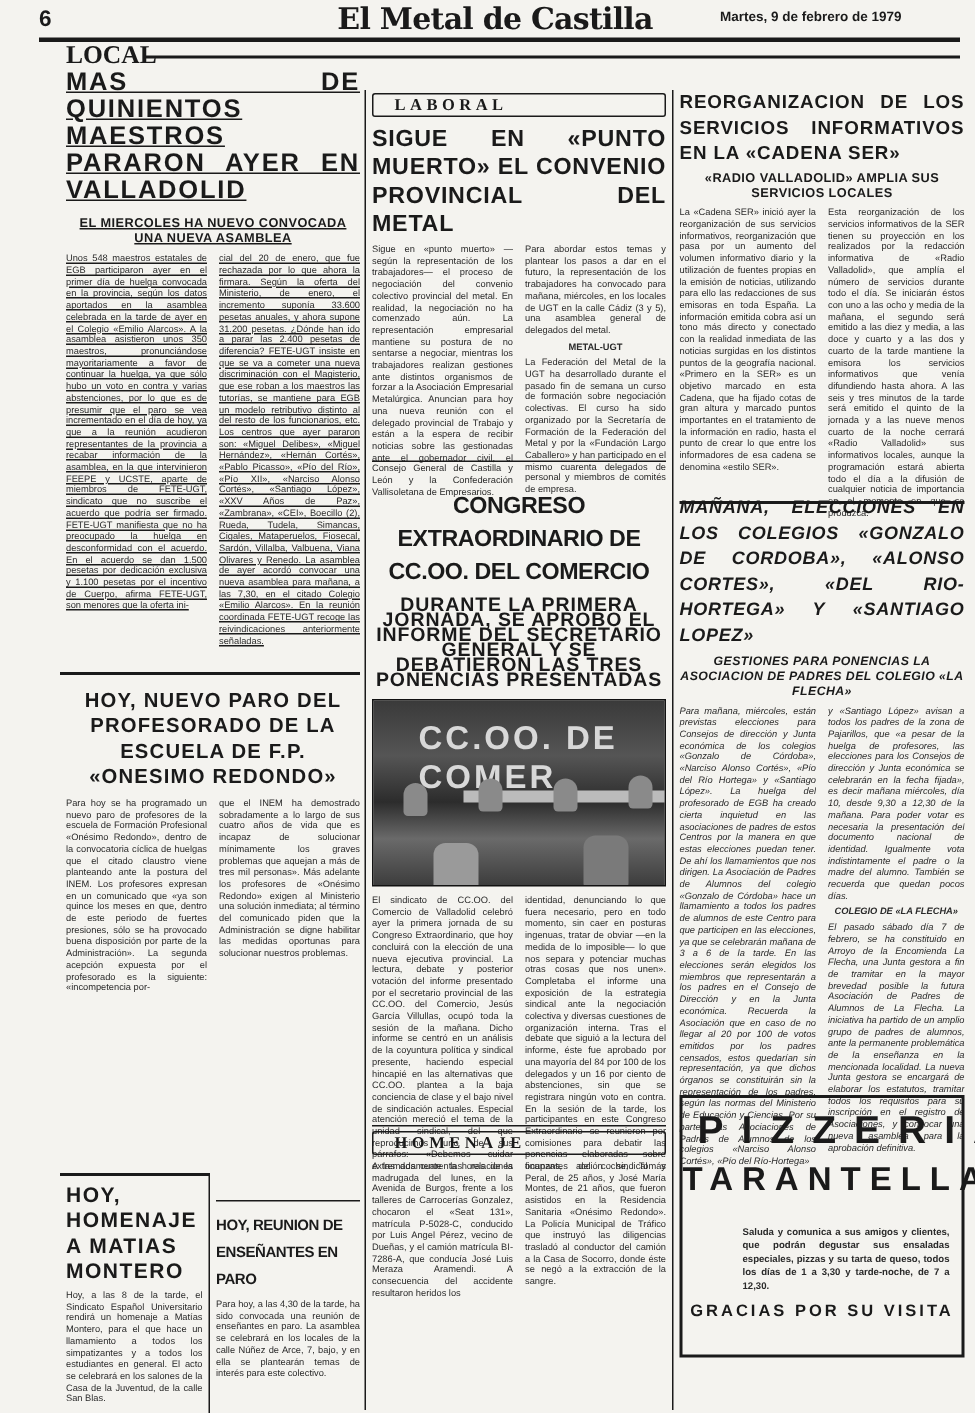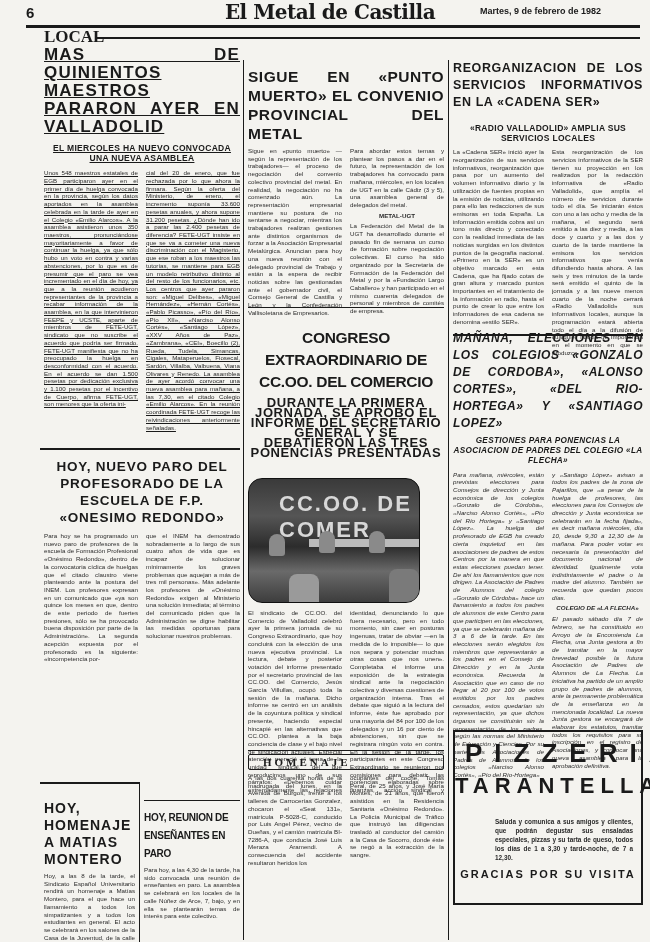--- a/index.html
+++ b/index.html
@@ -26,21 +26,21 @@
   .photo-banner { color: #d8d8d8; font: bold 22px "Liberation Sans", sans-serif; letter-spacing: 2px; position: absolute; left: 30px; top: 12px; }
   .photo-table { position: absolute; left: 60px; top: 60px; width: 150px; height: 8px; background: #bbb; }
   .photo-person { position: absolute; width: 16px; height: 22px; border-radius: 8px 8px 3px 3px; background: #8a8a8a; }
   .ad-big { font-weight: bold; text-align: center; }
 </style>
 </head>
 <body>
 
 <div class="abs masthead-num">6</div>
 <div class="abs masthead-title">El Metal de Castilla</div>
-<div class="abs masthead-date">Martes, 9 de febrero de 1982</div>
+<div class="abs masthead-date">Martes, 9 de febrero de 1979</div>
 <div class="abs rule-top"></div>
 <div class="abs section-local">LOCAL</div>
 <div class="abs section-local-rule"></div>
 
 <div class="abs" style="left:44px; top:46px; width:196px;text-decoration:underline;">
   <div class="hl hl-cond" style="font-size:17px; letter-spacing:1.2px; line-height:18px; text-align:justify;">MAS DE QUINIENTOS MAESTROS PARARON AYER EN VALLADOLID</div>
   <div class="sub" style="margin-top:7px; font-size:8.5px;">EL MIERCOLES HA NUEVO CONVOCADA UNA NUEVA ASAMBLEA</div>
   <div class="cols" style="margin-top:6px;">
     <div class="body" style="height:272px; overflow:hidden;">Unos 548 maestros estatales de EGB participaron ayer en el primer día de huelga convocada en la provincia, según los datos aportados en la asamblea celebrada en la tarde de ayer en el Colegio «Emilio Alarcos». A la asamblea asistieron unos 350 maestros, pronunciándose mayoritariamente a favor de continuar la huelga, ya que sólo hubo un voto en contra y varias abstenciones, por lo que es de presumir que el paro se vea incrementado en el día de hoy, ya que a la reunión acudieron representantes de la provincia a recabar información de la asamblea, en la que intervinieron FEEPE y UCSTE, aparte de miembros de FETE-UGT, sindicato que no suscribe el acuerdo que podría ser firmado. FETE-UGT manifiesta que no ha preocupado la huelga en desconformidad con el acuerdo. En el acuerdo se dan 1.500 pesetas por dedicación exclusiva y 1.100 pesetas por el incentivo de Cuerpo, afirma FETE-UGT, son menores que la oferta ini-</div>
     <div class="body" style="height:272px; overflow:hidden;">cial del 20 de enero, que fue rechazada por lo que ahora la firmara. Según la oferta del Ministerio, de enero, el incremento suponía 33.600 pesetas anuales, y ahora supone 31.200 pesetas. ¿Dónde han ido a parar las 2.400 pesetas de diferencia? FETE-UGT insiste en que se va a cometer una nueva discriminación con el Magisterio, que ese roban a los maestros las tutorías, se mantiene para EGB un modelo retributivo distinto al del resto de los funcionarios, etc. Los centros que ayer pararon son: «Miguel Delibes», «Miguel Hernández», «Hernán Cortés», «Pablo Picasso», «Pío del Río», «Pío XII», «Narciso Alonso Cortés», «Santiago López», «XXV Años de Paz», «Zambrana», «CEI», Boecillo (2), Rueda, Tudela, Simancas, Cigales, Mataperuelos, Fiosecal, Sardón, Villalba, Valbuena, Viana Olivares y Renedo. La asamblea de ayer acordó convocar una nueva asamblea para mañana, a las 7,30, en el citado Colegio «Emilio Alarcos». En la reunión coordinada FETE-UGT recoge las reivindicaciones anteriormente señaladas.</div>
@@ -49,50 +49,51 @@
 <div class="abs hrule" style="left:40px; top:448px; width:200px;"></div>
 
 <div class="abs" style="left:44px; top:458px; width:196px;">
   <div class="hl hl-cond" style="font-size:13.5px; line-height:17px; text-align:center; letter-spacing:0.8px;">HOY, NUEVO PARO DEL PROFESORADO DE LA ESCUELA DE F.P. «ONESIMO REDONDO»</div>
   <div class="cols" style="margin-top:6px;">
     <div class="body" style="height:262px; overflow:hidden;">Para hoy se ha programado un nuevo paro de profesores de la escuela de Formación Profesional «Onésimo Redondo», dentro de la convocatoria cíclica de huelgas que el citado claustro viene planteando ante la postura del INEM. Los profesores expresan en un comunicado que «ya son quince los meses en que, dentro de este periodo de fuertes presiones, sólo se ha provocado buena disposición por parte de la Administración». La segunda acepción expuesta por el profesorado es la siguiente: «incompetencia por-</div>
     <div class="body" style="height:262px; overflow:hidden;">que el INEM ha demostrado sobradamente a lo largo de sus cuatro años de vida que es incapaz de solucionar mínimamente los graves problemas que aquejan a más de tres mil personas». Más adelante los profesores de «Onésimo Redondo» exigen al Ministerio una solución inmediata; al término del comunicado piden que la Administración se digne habilitar las medidas oportunas para solucionar nuestros problemas.</div>
   </div>
 </div>
 
-<div class="abs" style="left:40px; top:782px; width:100px; height:160px; border-right:1.5px solid #1a1a1a; border-top:2px solid #1a1a1a; padding:16px 4px 0 4px;">
+<div class="abs" style="left:40px; top:782px; width:100px; height:160px; border-right:1.5px solid #1a1a1a; border-top:2px solid #1a1a1a; padding:4px 4px 0 4px;">
   <div class="hl hl-cond" style="font-size:14px; line-height:17px; letter-spacing:1px;">HOY, HOMENAJE A MATIAS MONTERO</div>
   <div class="body" style="margin-top:4px; height:100px; overflow:hidden;">Hoy, a las 8 de la tarde, el Sindicato Español Universitario rendirá un homenaje a Matías Montero, para el que hace un llamamiento a todos los simpatizantes y a todos los estudiantes en general. El acto se celebrará en los salones de la Casa de la Juventud, de la calle San Blas.</div>
 </div>
 
 <div class="abs" style="left:144px; top:800px; width:96px; border-top:1.5px solid #1a1a1a; padding-top:8px;">
   <div class="hl hl-cond" style="font-size:10px; line-height:18px;">HOY, REUNION DE ENSEÑANTES EN PARO</div>
   <div class="body" style="margin-top:3px; height:100px; overflow:hidden;">Para hoy, a las 4,30 de la tarde, ha sido convocada una reunión de enseñantes en paro. La asamblea se celebrará en los locales de la calle Núñez de Arce, 7, bajo, y en ella se plantearán temas de interés para este colectivo.</div>
 </div>
 
 <div class="abs vrule" style="left:243px; top:60px; height:880px;"></div>
 <div class="abs vrule" style="left:448px; top:60px; height:880px;"></div>
 
 <div class="abs" style="left:248px; top:62px; width:196px;">
+  <div class="tag">LABORAL</div>
   <div class="hl hl-cond" style="margin-top:5px; font-size:15.5px; line-height:19px; text-align:justify; letter-spacing:0.5px;">SIGUE EN «PUNTO MUERTO» EL CONVENIO PROVINCIAL DEL METAL</div>
   <div class="cols" style="margin-top:4px;">
     <div class="body" style="height:195px; overflow:hidden;">Sigue en «punto muerto» —según la representación de los trabajadores— el proceso de negociación del convenio colectivo provincial del metal. En realidad, la negociación no ha comenzado aún. La representación empresarial mantiene su postura de no sentarse a negociar, mientras los trabajadores realizan gestiones ante distintos organismos de forzar a la Asociación Empresarial Metalúrgica. Anuncian para hoy una nueva reunión con el delegado provincial de Trabajo y están a la espera de recibir noticias sobre las gestionadas ante el gobernador civil, el Consejo General de Castilla y León y la Confederación Vallisoletana de Empresarios.</div>
     <div style="height:195px; overflow:hidden;">
       <div class="body">Para abordar estos temas y plantear los pasos a dar en el futuro, la representación de los trabajadores ha convocado para mañana, miércoles, en los locales de UGT en la calle Cádiz (3 y 5), una asamblea general de delegados del metal.</div>
       <div class="body" style="font-weight:bold; text-align:center; margin:3px 0;">METAL-UGT</div>
       <div class="body">La Federación del Metal de la UGT ha desarrollado durante el pasado fin de semana un curso de formación sobre negociación colectivas. El curso ha sido organizado por la Secretaría de Formación de la Federación del Metal y por la «Fundación Largo Caballero» y han participado en el mismo cuarenta delegados de personal y miembros de comités de empresa.</div>
     </div>
   </div>
 </div>
 <div class="abs" style="left:248px; top:307px; width:196px; height:1px; background:#1a1a1a;"></div>
 
 <div class="abs" style="left:248px; top:312px; width:196px;">
   <div class="hl hl-cond" style="font-size:15.5px; line-height:22px; text-align:center;margin-top:15px;">CONGRESO EXTRAORDINARIO DE CC.OO. DEL COMERCIO</div>
   <div class="sub" style="margin-top:5px; font-size:13px; letter-spacing:0.6px; line-height:10px;">DURANTE LA PRIMERA JORNADA, SE APROBO EL INFORME DEL SECRETARIO GENERAL Y SE DEBATIERON LAS TRES PONENCIAS PRESENTADAS</div>
-  <div class="photo" style="position:relative; margin-top:20px; width:172px; height:125px;border-radius:14px;">
+  <div class="photo" style="position:relative; margin-top:8px; width:196px; height:125px;">
     <div class="photo-banner">CC.OO. DE COMER</div>
     <div class="photo-table"></div>
     <div class="photo-person" style="left:20px; top:55px;"></div>
     <div class="photo-person" style="left:70px; top:52px;"></div>
     <div class="photo-person" style="left:120px; top:52px;"></div>
     <div class="photo-person" style="left:170px; top:50px;"></div>
     <div class="photo-person" style="left:40px; top:95px; width:30px; height:35px; background:#9a9a9a;"></div>
     <div class="photo-person" style="left:140px; top:90px; width:30px; height:35px; background:#7a7a7a;"></div>
   </div>
   <div class="cols" style="margin-top:6px;">
@@ -105,21 +106,21 @@
 <div class="abs" style="left:248px; top:754px; width:196px;">
   <div class="tag">HOMENAJE</div>
   <div class="cols" style="margin-top:4px;">
     <div class="body" style="height:100px; overflow:hidden;">A las dos cuarenta horas de la madrugada del lunes, en la Avenida de Burgos, frente a los talleres de Carrocerías Gonzalez, chocaron el «Seat 131», matrícula P-5028-C, conducido por Luis Angel Pérez, vecino de Dueñas, y el camión matrícula BI-7286-A, que conducía José Luis Meraza Aramendi. A consecuencia del accidente resultaron heridos los</div>
     <div class="body" style="height:100px; overflow:hidden;">ocupantes del coche, Tomás Peral, de 25 años, y José María Montes, de 21 años, que fueron asistidos en la Residencia Sanitaria «Onésimo Redondo». La Policía Municipal de Tráfico que instruyó las diligencias trasladó al conductor del camión a la Casa de Socorro, donde éste se negó a la extracción de la sangre.</div>
   </div>
 </div>
 
 <div class="abs" style="left:453px; top:60px; width:190px;">
   <div class="hl hl-cond" style="font-size:12.5px; line-height:17px; text-align:justify; letter-spacing:0.6px;">REORGANIZACION DE LOS SERVICIOS INFORMATIVOS EN LA «CADENA SER»</div>
-  <div class="sub" style="margin-top:12px; font-size:8.5px;">«RADIO VALLADOLID» AMPLIA SUS SERVICIOS LOCALES</div>
+  <div class="sub" style="margin-top:2px; font-size:8.5px;">«RADIO VALLADOLID» AMPLIA SUS SERVICIOS LOCALES</div>
   <div class="cols" style="margin-top:5px;">
     <div class="body" style="height:235px; overflow:hidden;">La «Cadena SER» inició ayer la reorganización de sus servicios informativos, reorganización que pasa por un aumento del volumen informativo diario y la utilización de fuentes propias en la emisión de noticias, utilizando para ello las redacciones de sus emisoras en toda España. La información emitida cobra así un tono más directo y conectado con la realidad inmediata de las noticias surgidas en los distintos puntos de la geografía nacional. «Primero en la SER» es un objetivo marcado en esta Cadena, que ha fijado cotas de gran altura y marcado puntos importantes en el tratamiento de la información en radio, hasta el punto de crear lo que entre los informadores de esa cadena se denomina «estilo SER».</div>
     <div class="body" style="height:235px; overflow:hidden;">Esta reorganización de los servicios informativos de la SER tienen su proyección en los realizados por la redacción informativa de «Radio Valladolid», que amplía el número de servicios durante todo el día. Se iniciarán éstos con uno a las ocho y media de la mañana, el segundo será emitido a las diez y media, a las doce y cuarto y a las dos y cuarto de la tarde mantiene la emisora los servicios informativos que venía difundiendo hasta ahora. A las seis y tres minutos de la tarde será emitido el quinto de la jornada y a las nueve menos cuarto de la noche cerrará «Radio Valladolid» sus informativos locales, aunque la programación estará abierta todo el día a la difusión de cualquier noticia de importancia en el momento en que se produzca.</div>
   </div>
 </div>
 <div class="abs hrule" style="left:453px; top:334px; width:190px;"></div>
 
 <div class="abs" style="left:453px; top:330px; width:190px;font-style:italic;">
   <div class="hl hl-cond" style="font-size:12px; line-height:17px; text-align:justify; letter-spacing:0.5px;">MAÑANA, ELECCIONES EN LOS COLEGIOS «GONZALO DE CORDOBA», «ALONSO CORTES», «DEL RIO-HORTEGA» Y «SANTIAGO LOPEZ»</div>
   <div class="sub" style="margin-top:4px; font-size:8.2px;">GESTIONES PARA PONENCIAS LA ASOCIACION DE PADRES DEL COLEGIO «LA FLECHA»</div>

